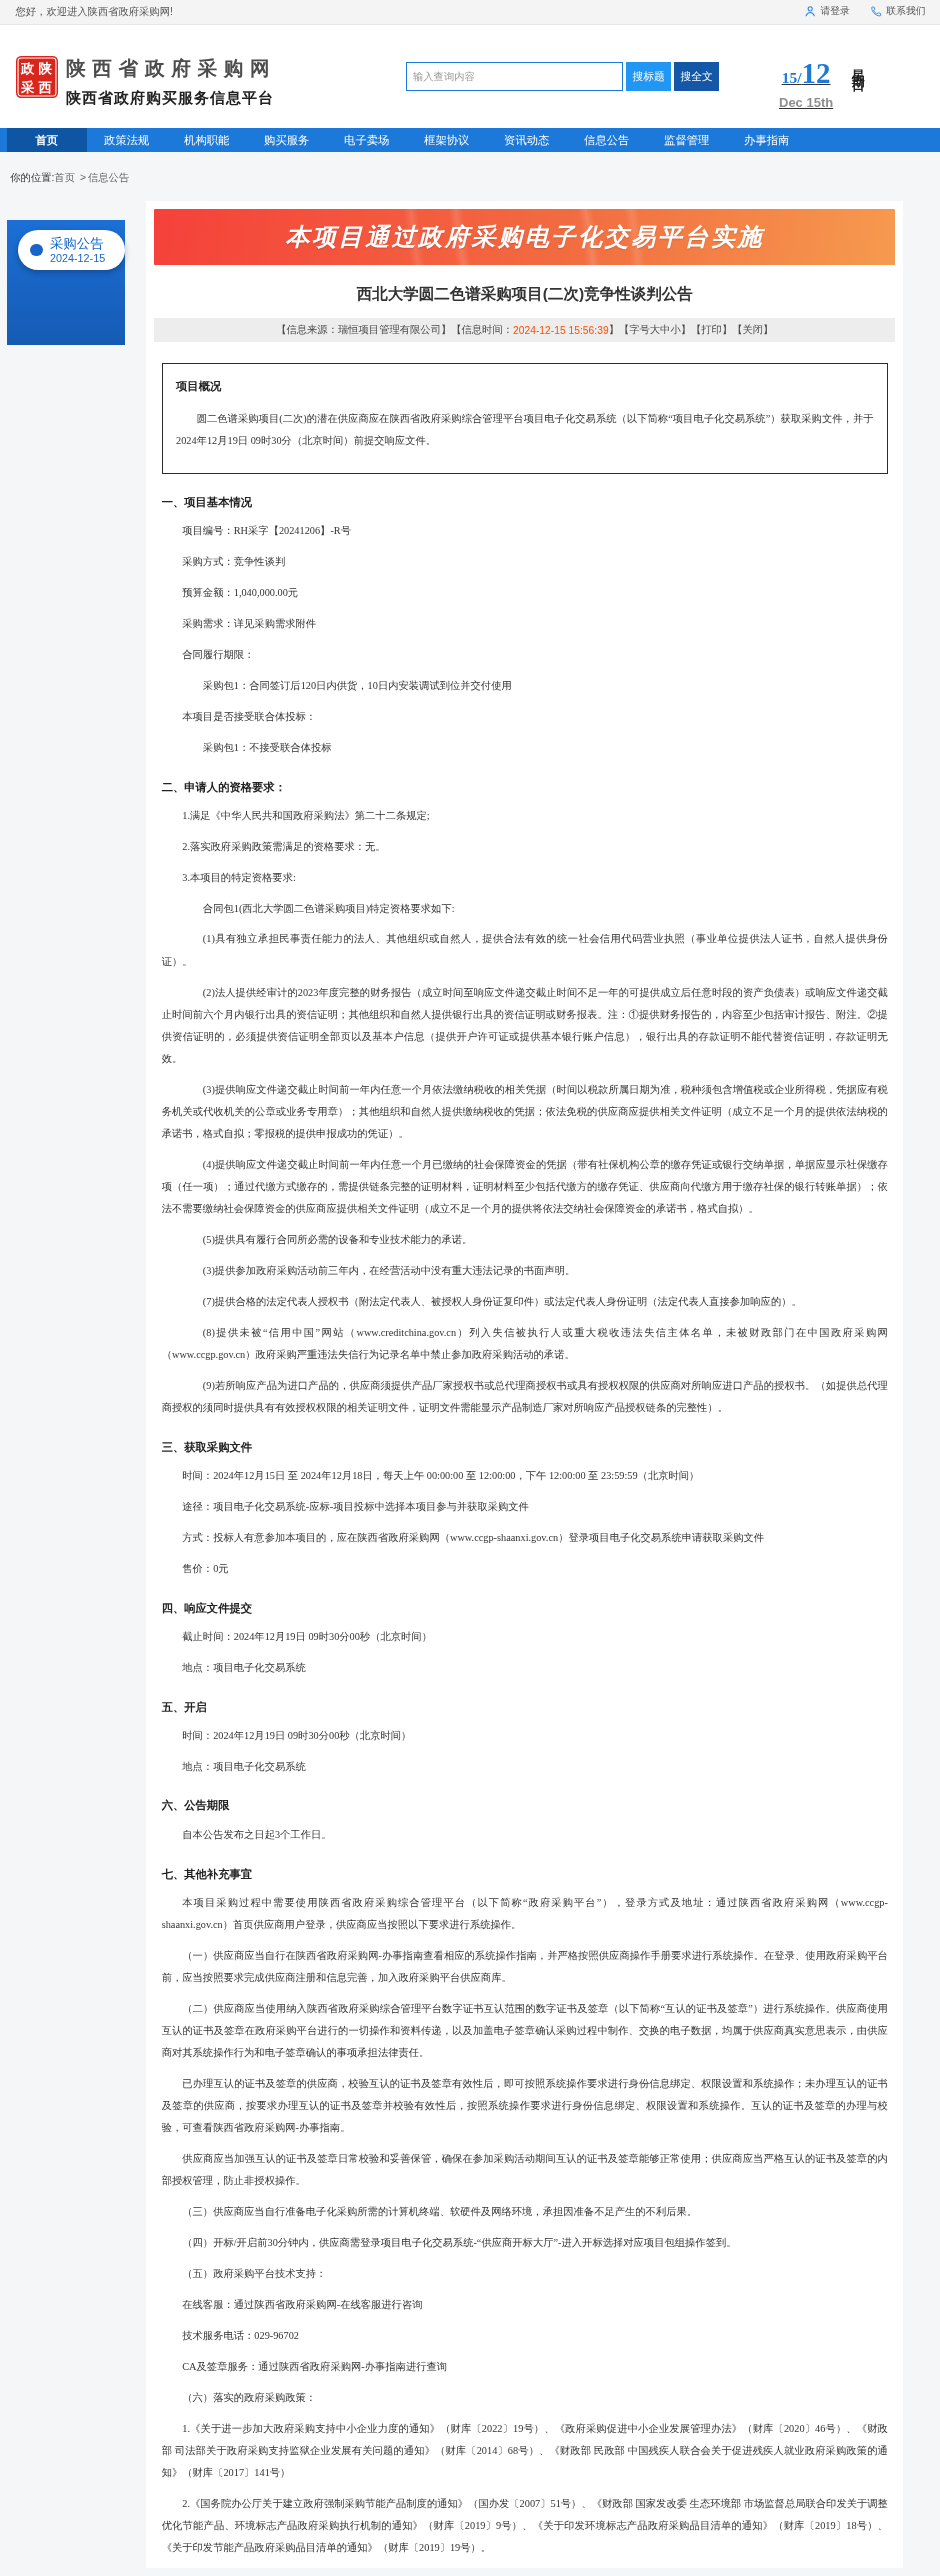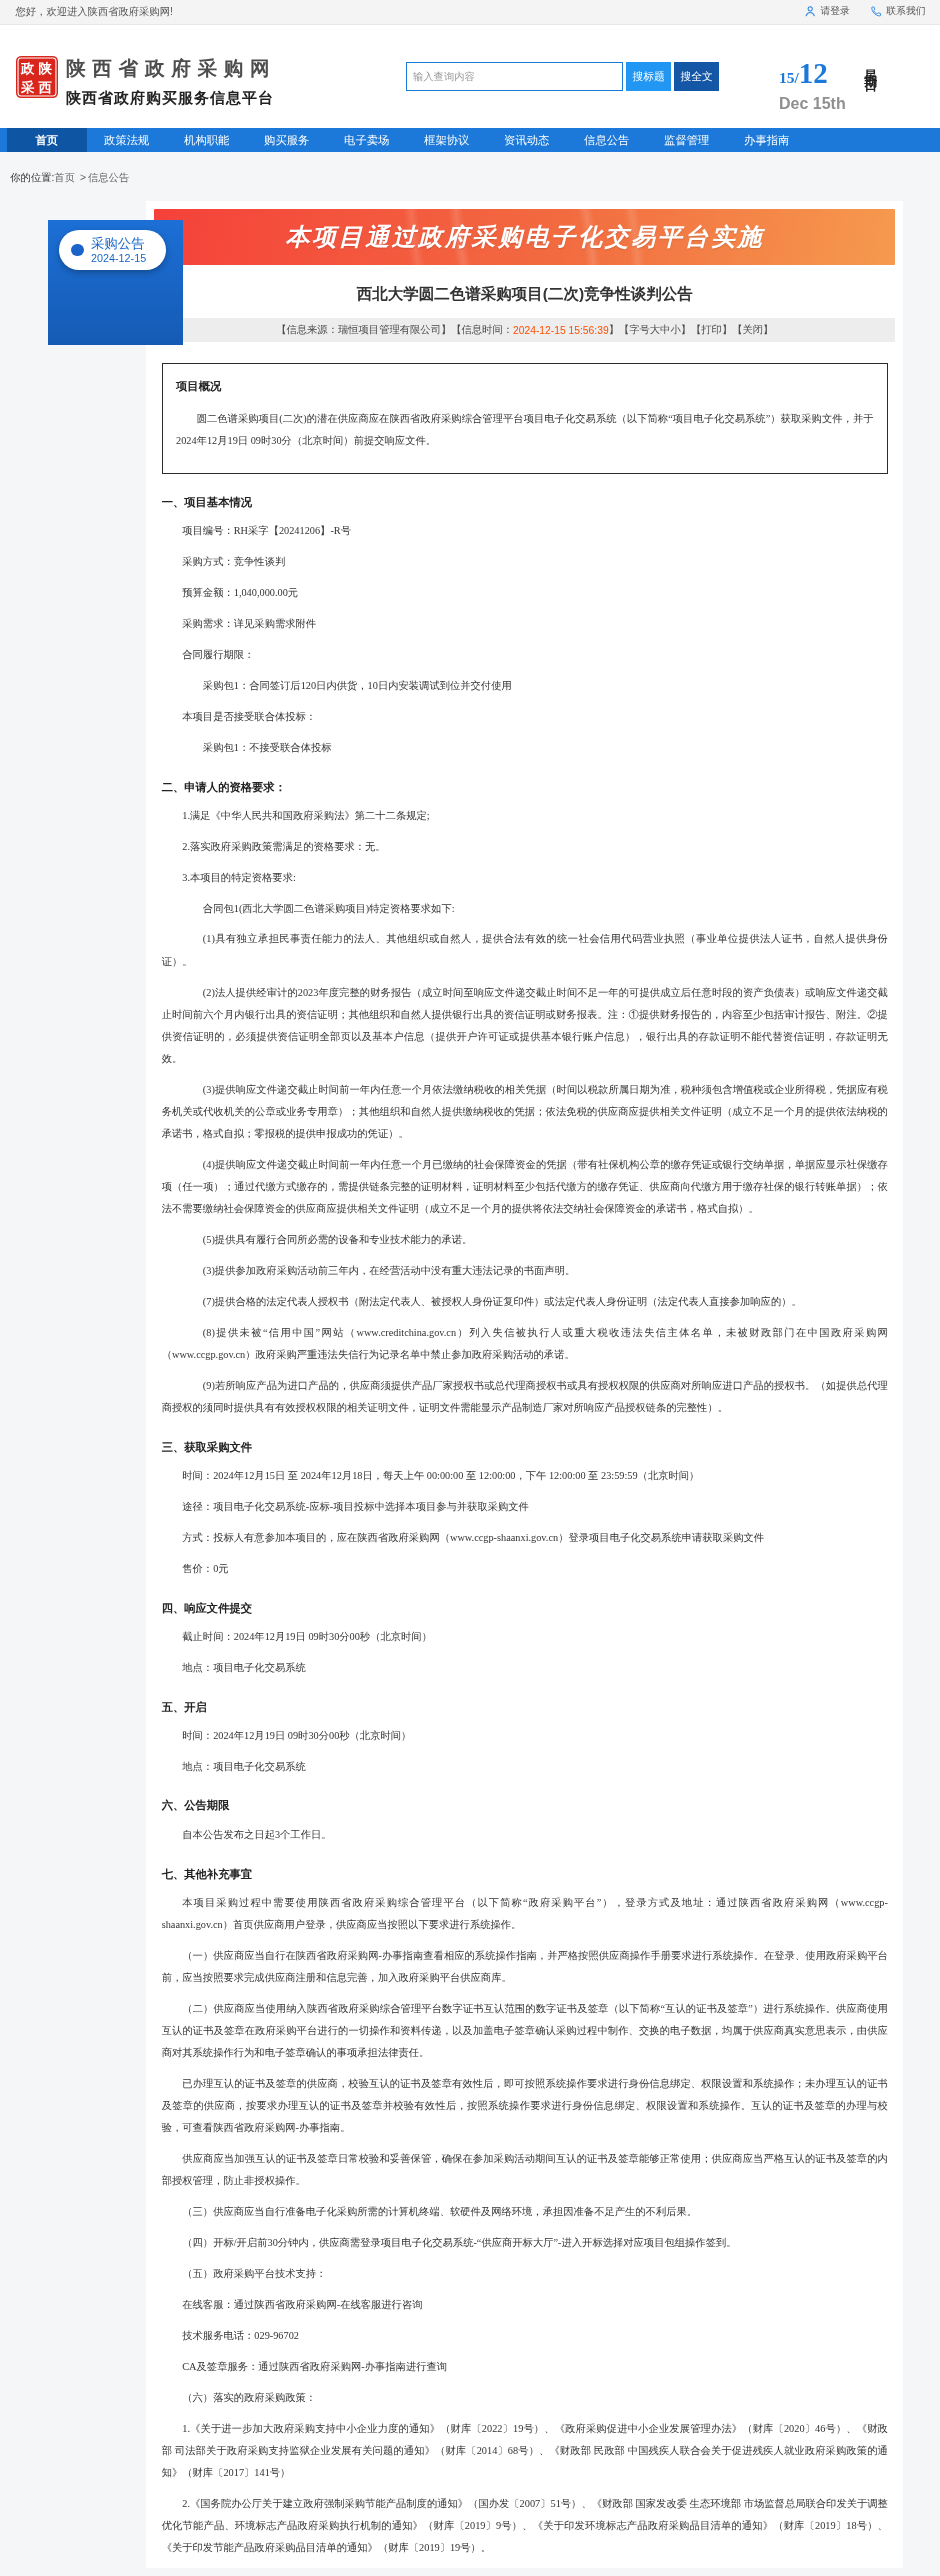--- a/index.html
+++ b/index.html
@@ -22,44 +22,44 @@
   .brand { position:absolute; left:66px; top:30px; }
   .brand-title { font-size:19.6px; color:#4d4d4d; font-weight:600; letter-spacing:6.7px; }
   .brand-sub { margin-top:7.2px; font-size:15px; color:#222; font-weight:bold; letter-spacing:1px; }
   .search-box { position:absolute; left:406px; top:37px; display:flex; }
   .search-input { width:217px; height:29px; border:1px solid #1a79d9; font-size:10.3px; padding:0 6px; color:#333; outline:none; }
   .search-input::placeholder { color:#999; }
   .search-btn { width:45px; height:29px; border:none; color:#fff; font-size:10.8px; cursor:pointer; margin-left:3.1px; }
   .btn-title { background:#2196f3; }
   .btn-full { background:#1357a6; }
   .datebox { position:absolute; left:779px; top:32px; display:flex; }
-  .date-main { text-align:left; }
+  .date-main { text-align:center;text-decoration:underline; }
   .date-num { color:#1a79d9; font-family:"Liberation Serif","DejaVu Serif",serif; }
   .date-num .small { font-size:15.5px; font-weight:bold; }
   .date-num .big { font-size:29px; font-weight:bold; }
-  .date-en { font-size:16px; color:#8f8f8f; font-weight:bold; margin-top:5.2px; }
+  .date-en { font-size:13px; color:#8f8f8f; font-weight:bold; margin-top:5.2px; }
   .weekday { writing-mode:vertical-rl; text-orientation:upright; font-size:13px; font-weight:bold;
              color:#222; margin-left:15.5px; letter-spacing:5.2px; padding-top:2.1px; }
 
   
   .nav { height:24px; background:#1d79d9; display:flex; padding-left:6.7px; }
   .nav-item { width:80px; height:24px; display:flex; align-items:center; justify-content:center;
               color:#fff; font-size:11.3px; cursor:pointer; }
   .nav-item.active { background:#0e56a4; font-weight:bold; }
 
   
   .breadcrumb { padding:18.5px 0 16.5px 10.3px; font-size:10.3px; }
   .breadcrumb .pfx { color:#333; }
   .breadcrumb a { color:#666; text-decoration:none; cursor:pointer; }
   .breadcrumb .sep { color:#666; margin:0 2.1px; }
 
   
   .layout { display:flex; padding:0 6.7px; gap:21.6px; align-items:flex-start; }
   .sidebar { width:118px; flex:none; }
-  .side-box { margin-top:18.5px; width:135px; height:125px; background:linear-gradient(#1c6fd6,#155bb4); position:relative;margin-left:41px; }
+  .side-box { margin-top:18.5px; width:118px; height:125px; background:linear-gradient(#1c6fd6,#155bb4); position:relative; }
   .side-pill { position:absolute; left:11.3px; top:10.3px; width:107px; height:40px; background:#fff; border-radius:21.6px;
                box-shadow:0 2.6px 6.2px rgba(0,0,0,.28); display:flex; align-items:center; }
   .side-dot { width:12.4px; height:12.4px; border-radius:50%; background:#1a63c8; margin:0 7.2px 0 12.4px; flex:none; }
   .side-cat { font-size:13.4px; color:#1766c9; line-height:1.15; }
   .side-date { font-size:10.8px; color:#1766c9; }
 
   
   .card { width:757px; flex:none; background:#fff; padding:8.2px 8.2px 0; }
   .banner { height:56px; border-radius:1px;
             background:

